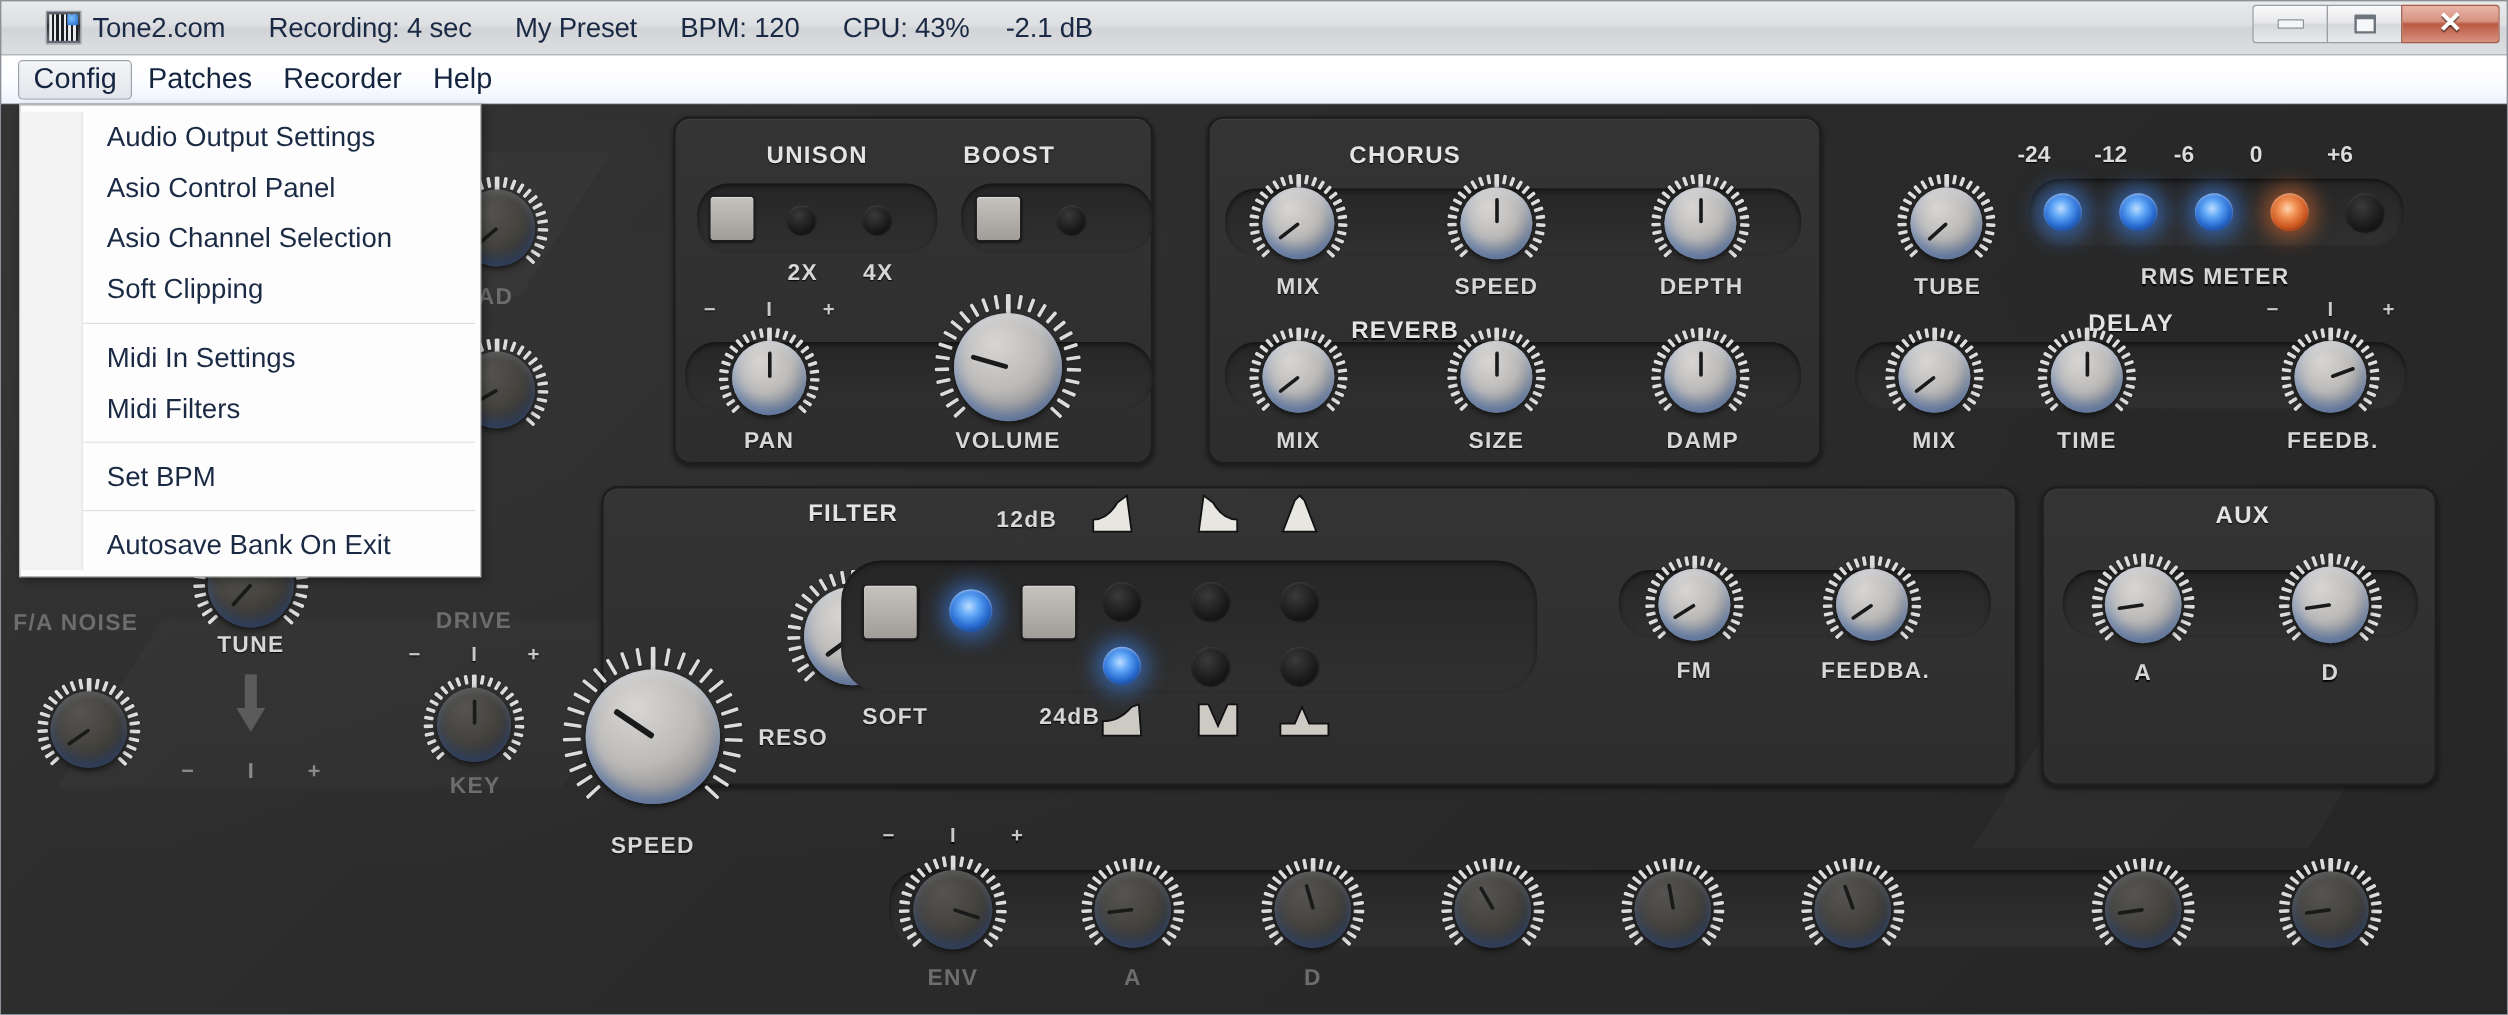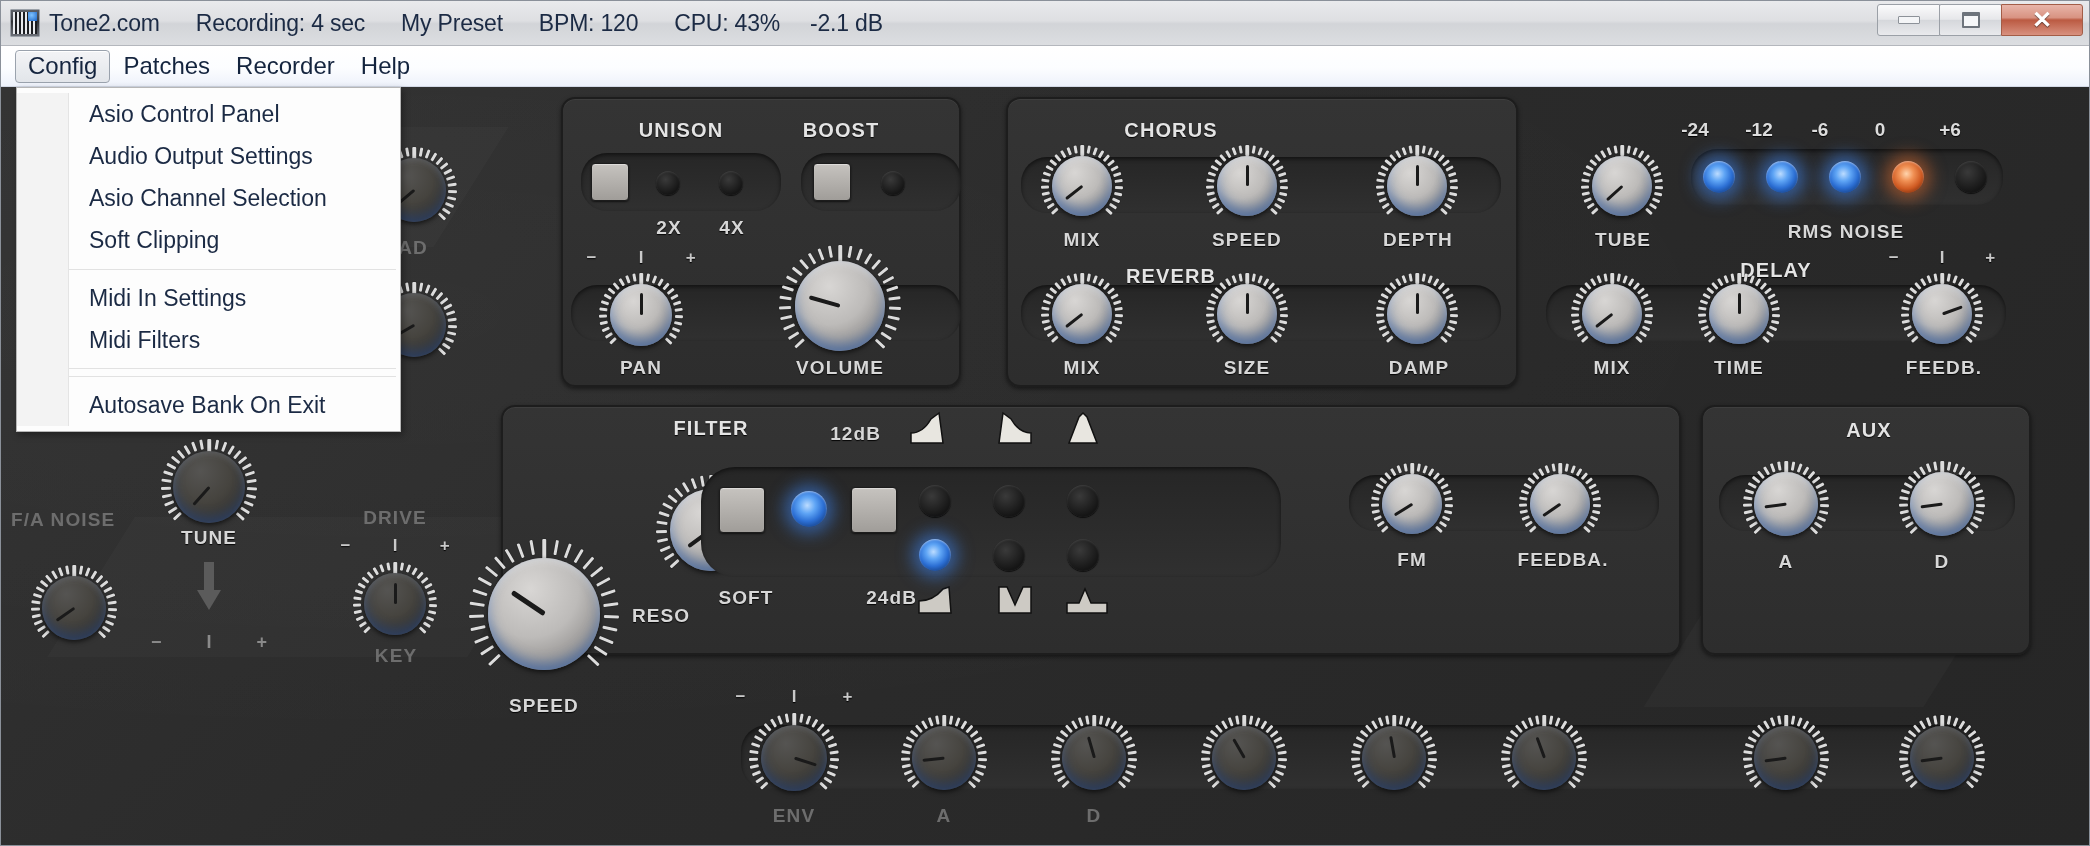--- a/index.html
+++ b/index.html
@@ -15,20 +15,21 @@
     position:absolute; inset:0;
     border:1px solid #8a9099;
     background:#2b2b2b;
   }
   #title-bar{
     position:absolute; left:0; top:0; width:100%; height:45px;
     background:linear-gradient(to bottom,#e9eaec 0%,#dedfe2 45%,#d2d4d8 52%,#dcdee1 100%);
     border-bottom:1px solid #b4b7bd;
     display:flex; align-items:center;
     overflow:hidden;
+    padding-left:28px;
   }
   #app-icon{
     width:30px; height:28px; margin-left:9px; margin-right:9px;
     position:relative; flex:0 0 auto;
     background:linear-gradient(to bottom,#5c6068 0%,#3d4047 40%,#2c2e33 41%,#6a6e76 100%);
     border:1px solid #9aa0a8;
     border-radius:1px;
   }
   #app-icon .keys{
     position:absolute; left:2px; top:2px; right:2px; bottom:2px;
@@ -797,21 +798,21 @@
     <div class="scale-label" style="left:1790px;top:32px;width:58px;">-6</div>
     <div class="scale-label" style="left:1855px;top:32px;width:48px;">0</div>
     <div class="scale-label" style="left:1920px;top:32px;width:58px;">+6</div>
 
     <div class="trough" style="left:1690px;top:62px;width:312px;height:56px;"></div>
     <div class="led blue" style="left:1702px;top:74px;width:32px;height:32px;"></div>
     <div class="led blue" style="left:1765px;top:74px;width:32px;height:32px;"></div>
     <div class="led blue" style="left:1828px;top:74px;width:32px;height:32px;"></div>
     <div class="led orange" style="left:1891px;top:74px;width:32px;height:32px;"></div>
     <div class="led" style="left:1954px;top:74px;width:32px;height:32px;"></div>
-    <div class="knob-label" style="position:absolute;left:1720px;top:134px;width:250px;">RMS NOISE</div>
+    <div class="knob-label" style="position:absolute;left:1720px;top:134px;width:250px;">RMS METER</div>
 
     <div class="sect-label" style="position:absolute;left:1680px;top:172px;width:190px;">DELAY</div>
     <div class="trough" style="left:1545px;top:198px;width:460px;height:56px;"></div>
 
     <div class="knob" style="left:1570px;top:186px;width:82px;height:82px;">
       <div class="ticks">
           <div style="position:absolute;left:50%;top:50%;width:2.6px;height:8.200000000000001px;background:#dcdcdc;border-radius:1px;transform-origin:50% 41px;transform:translate(-50%,-41px) rotate(-133deg);box-shadow:0 0 1px #000;"></div>
           <div style="position:absolute;left:50%;top:50%;width:2.6px;height:8.200000000000001px;background:#dcdcdc;border-radius:1px;transform-origin:50% 41px;transform:translate(-50%,-41px) rotate(-122.76923076923077deg);box-shadow:0 0 1px #000;"></div>
           <div style="position:absolute;left:50%;top:50%;width:2.6px;height:8.200000000000001px;background:#dcdcdc;border-radius:1px;transform-origin:50% 41px;transform:translate(-50%,-41px) rotate(-112.53846153846155deg);box-shadow:0 0 1px #000;"></div>
           <div style="position:absolute;left:50%;top:50%;width:2.6px;height:8.200000000000001px;background:#dcdcdc;border-radius:1px;transform-origin:50% 41px;transform:translate(-50%,-41px) rotate(-102.3076923076923deg);box-shadow:0 0 1px #000;"></div>
@@ -1454,26 +1455,27 @@
         </div>
         <div class="body" style="inset:11px;"></div>
       <div class="pointer" style="height:22px;margin-left:-1.5px;margin-top:-22px;transform:rotate(-98deg);"></div>
     </div>
 
   </div>
 
   <div id="dropdown">
     <div id="dropdown-gutter"></div>
     <div id="dropdown-items">
+      <div class="menu-item">Audio Output Settings</div>
       <div class="menu-item">Asio Control Panel</div>
-      <div class="menu-item">Audio Output Settings</div>
       <div class="menu-item">Asio Channel Selection</div>
       <div class="menu-item">Soft Clipping</div>
       <div class="menu-sep"></div>
       <div class="menu-item">Midi In Settings</div>
       <div class="menu-item">Midi Filters</div>
       <div class="menu-sep"></div>
+      <div class="menu-item">Set BPM</div>
       <div class="menu-sep"></div>
       <div class="menu-item">Autosave Bank On Exit</div>
     </div>
   </div>
 
 </div>
 
 </body></html>

